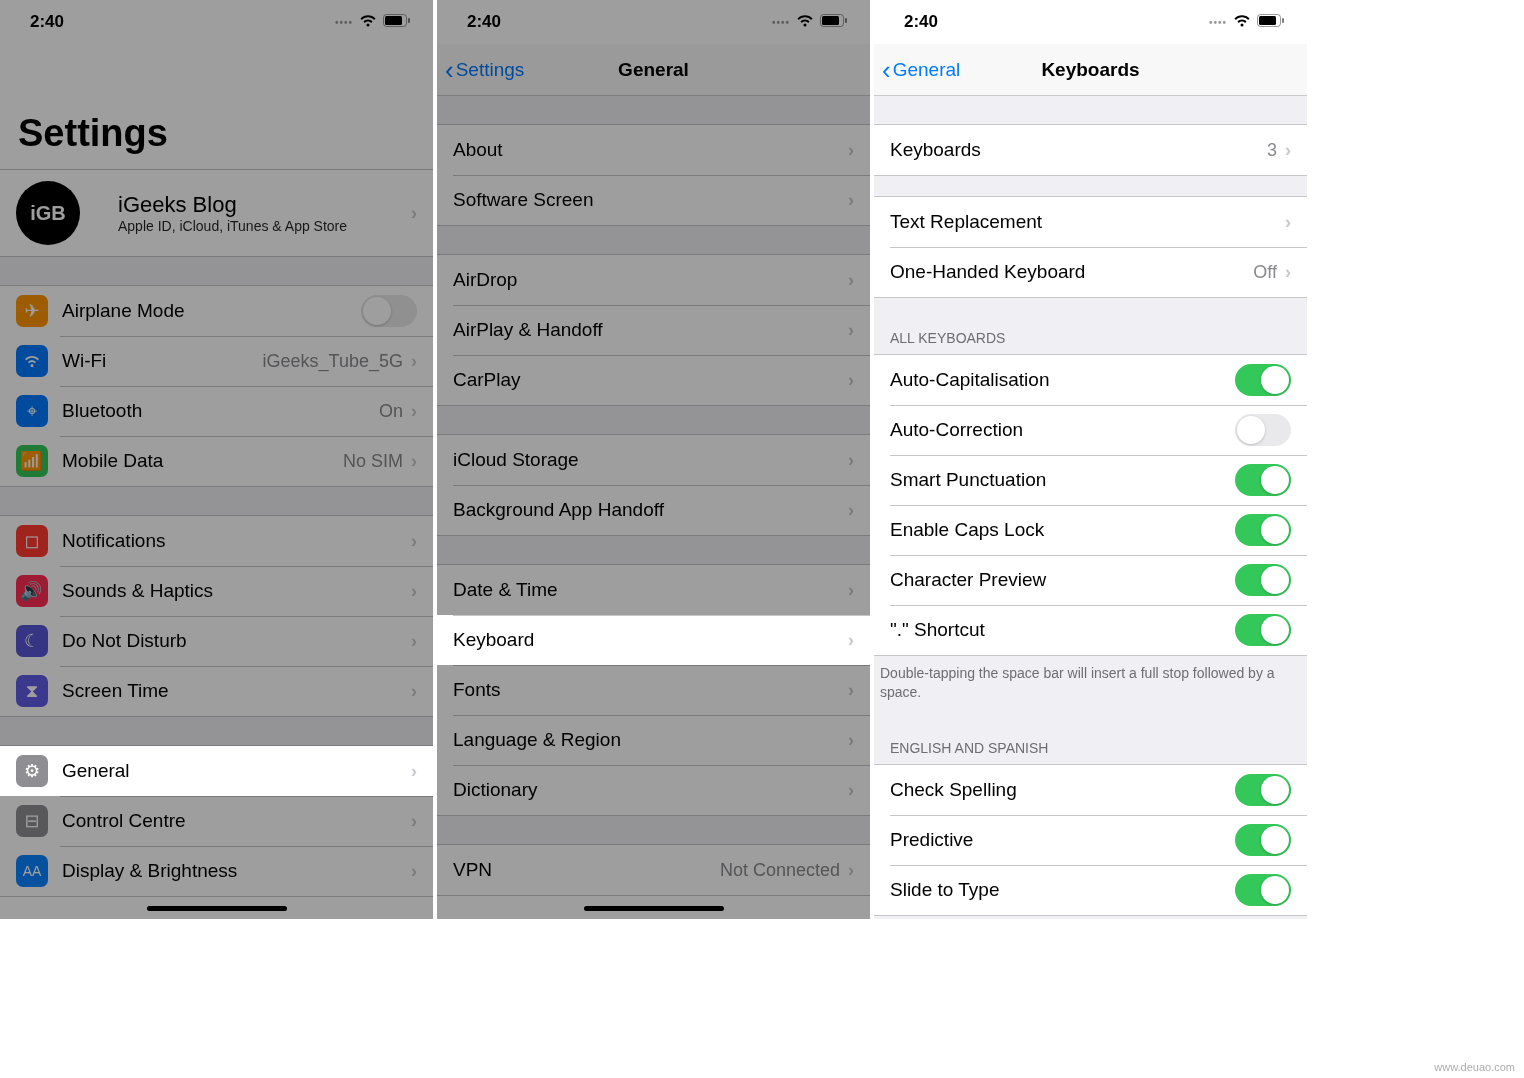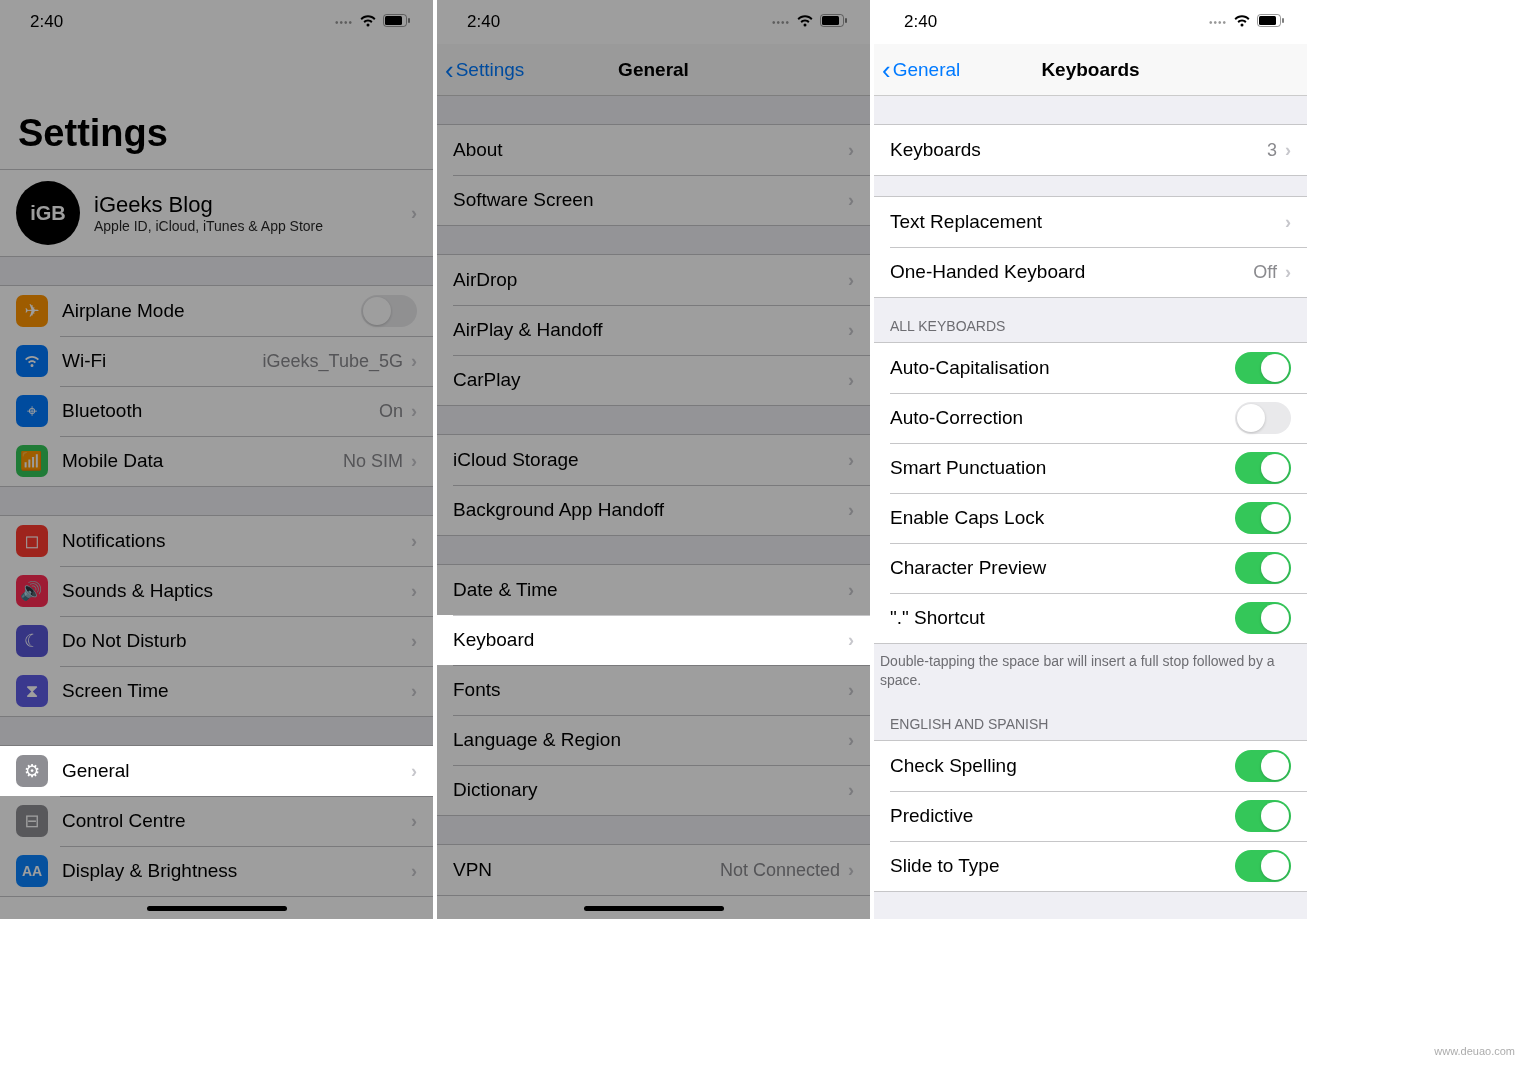--- a/index.html
+++ b/index.html
@@ -33,21 +33,21 @@
     pointer-events: none;
   }
   
   .status-bar {
     height: 44px;
     display: flex;
     align-items: center;
     justify-content: space-between;
     padding: 0 22px 0 30px;
     font-size: 17px;
-    font-weight: 400;
+    font-weight: 700;
   }
   .status-right { display: flex; align-items: center; gap: 6px; }
   .dots { font-size: 10px; letter-spacing: 1px; opacity: 0.4; }
   
   .nav-bar {
     height: 52px;
     display: flex;
     align-items: center;
     position: relative;
     border-bottom: 0.5px solid rgba(0,0,0,0.18);
@@ -142,41 +142,42 @@
   .toggle.on::after { left: 26px; }
   
   .profile-row {
     display: flex;
     align-items: center;
     padding: 10px 16px;
     background: #fff;
     border-top: 0.5px solid #c6c6c8;
     border-bottom: 0.5px solid #c6c6c8;
     min-height: 88px;
+    gap: 24px;
   }
   .profile-avatar {
     width: 64px; height: 64px;
     border-radius: 50%;
     background: #000;
     color: #fff;
     display: flex;
     align-items: center;
     justify-content: center;
     font-size: 20px;
     font-weight: 700;
     margin-right: 14px;
     flex-shrink: 0;
   }
   .profile-name { font-size: 22px; font-weight: 400; }
   .profile-sub { font-size: 14px; color: #000; opacity: 0.85; }
   
   .section-header {
     font-size: 14px;
     color: #6d6d72;
-    padding: 20px 16px 8px;
+    padding: 32px 16px 8px;
     background: #efeff4;
     text-transform: uppercase;
   }
   .section-footer {
     font-size: 14px;
     color: #6d6d72;
     padding: 8px 6px 6px;
     background: #efeff4;
     line-height: 1.35;
   }
@@ -205,21 +206,21 @@
   .bg-green { background: #34c759; }
   .bg-red { background: #ff3b30; }
   .bg-red2 { background: #ff2d55; }
   .bg-purple { background: #5856d6; }
   .bg-purple2 { background: #5e5ce6; }
   .bg-gray { background: #8e8e93; }
   
   .watermark {
     position: absolute;
     right: 6px;
-    bottom: 20px;
+    bottom: 4px;
     font-size: 11px;
     color: rgba(0,0,0,0.35);
     z-index: 10;
     background: rgba(255,255,255,0.6);
     padding: 1px 3px;
   }
   .whitespace {
     flex: 1;
     background: #fff;
   }
@@ -320,21 +321,21 @@
         <div class="row-icon bg-gray">⚙</div>
         <div class="row-label">General</div>
         <span class="chev">›</span>
       </div>
       <div class="row with-icon">
         <div class="row-icon bg-gray">⊟</div>
         <div class="row-label">Control Centre</div>
         <span class="chev">›</span>
       </div>
       <div class="row with-icon">
-        <div class="row-icon bg-blue2" style="font-size:14px;font-weight:700">AA</div>
+        <div class="row-icon bg-blue2" style="font-size:14px;font-weight:400">AA</div>
         <div class="row-label">Display &amp; Brightness</div>
         <span class="chev">›</span>
       </div>
     </div>
 
     <div class="home-indicator"></div>
   </div>
 
   <div class="phone dimmed">
     <div class="status-bar">

